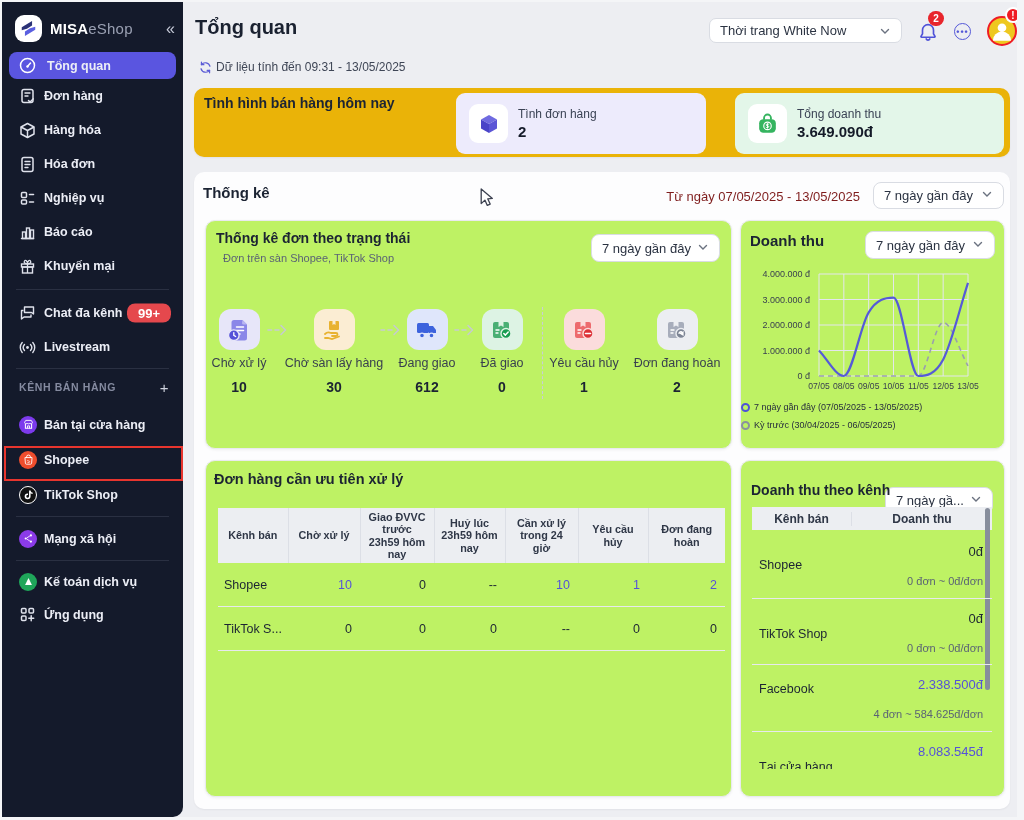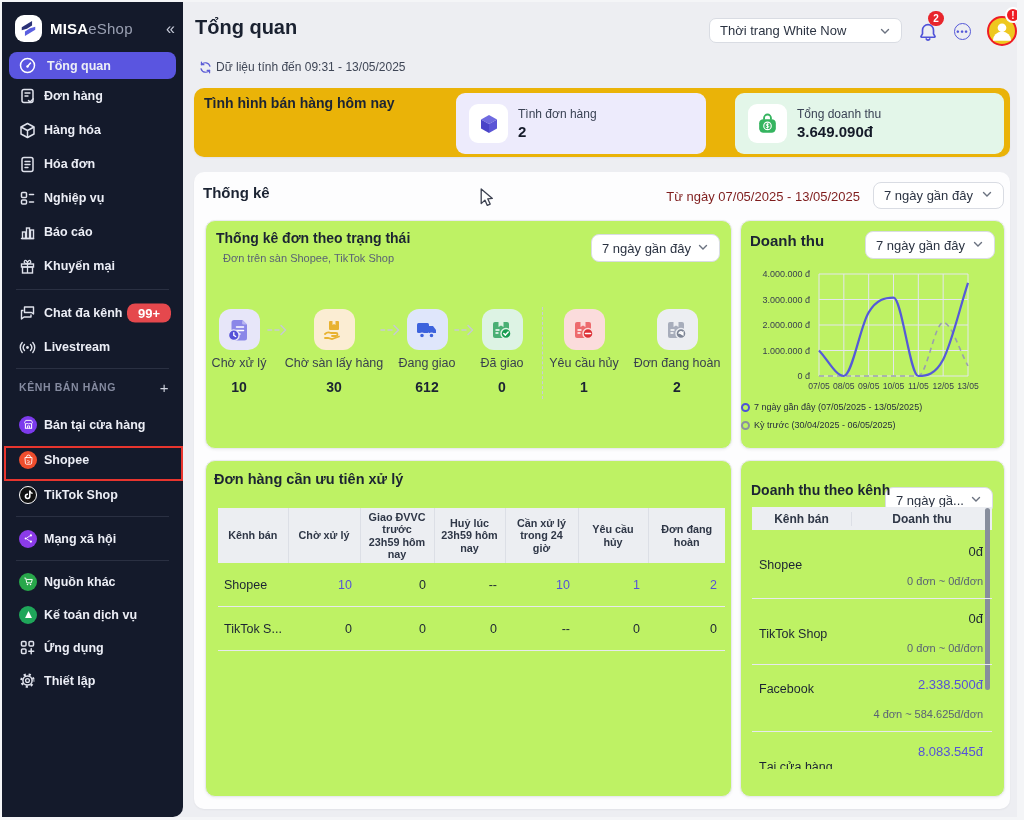--- a/index.html
+++ b/index.html
@@ -194,47 +194,33 @@
         <div class="sep s4"></div>
         <div class="mi h35"><div class="cicon" style="background:#8b3be8">
             <svg width="11" height="11" viewBox="0 0 16 16">
               <circle cx="4" cy="8" r="1.6" fill="#fff"></circle>
               <circle cx="11.5" cy="3.5" r="1.6" fill="#fff"></circle>
               <circle cx="11.5" cy="12.5" r="1.6" fill="#fff"></circle>
               <path d="M5.5 7.2 L10 4.3 M5.5 8.8 L10 11.7" stroke="#fff" stroke-width="1.2"></path>
             </svg>
           </div>Mạng xã hội</div>
         <div class="sep s4"></div>
-        <div class="mi h33"><div class="cicon" style="background:#28a74a">
-            <svg width="11" height="11" viewBox="0 0 16 16">
-              <path d="M2 3h2l1.5 7h6.5l1.5-5H5" fill="none" stroke="#fff" stroke-width="1.4" stroke-linejoin="round"></path>
-              <circle cx="6.5" cy="12.5" r="1.1" fill="#fff"></circle>
-              <circle cx="11" cy="12.5" r="1.1" fill="#fff"></circle>
-            </svg>
-          </div>Nguồn khác</div>
         <div class="mi h33"><div class="cicon" style="background:#1fa65a">
             <svg width="11" height="11" viewBox="0 0 16 16">
               <path d="M8 3 L13 13 H3 Z" fill="#fff"></path>
             </svg>
           </div>Kế toán dịch vụ</div>
         <div class="mi h33"><span class="ic">
             <svg width="17" height="17" viewBox="0 0 17 17">
               <rect x="2.5" y="2.5" width="4.5" height="4.5" rx="1" fill="none" stroke="#dfe2ec" stroke-width="1.5"></rect>
               <rect x="10" y="2.5" width="4.5" height="4.5" rx="1" fill="none" stroke="#dfe2ec" stroke-width="1.5"></rect>
               <rect x="2.5" y="10" width="4.5" height="4.5" rx="1" fill="none" stroke="#dfe2ec" stroke-width="1.5"></rect>
               <path d="M12.2 9.8v4.9 M9.8 12.2h4.9" stroke="#dfe2ec" stroke-width="1.5" stroke-linecap="round"></path>
             </svg>
           </span>Ứng dụng</div>
-        <div class="mi h33"><span class="ic">
-            <svg width="17" height="17" viewBox="0 0 17 17">
-              <circle cx="8.5" cy="8.5" r="4.6" fill="none" stroke="#dfe2ec" stroke-width="1.5"></circle>
-              <circle cx="8.5" cy="8.5" r="6.1" fill="none" stroke="#dfe2ec" stroke-width="2.2" stroke-dasharray="2.2 2.86" stroke-dashoffset="1.2"></circle>
-              <circle cx="8.5" cy="8.5" r="1.9" fill="none" stroke="#dfe2ec" stroke-width="1.3"></circle>
-            </svg>
-          </span>Thiết lập</div>
       </div>
     <div class="redbox"></div>
   </div>
 
   <div class="main">
     <div class="h-title">Tổng quan</div>
     <div class="h-select">Thời trang White Now <span class="chev">
           <svg width="12" height="12" viewBox="0 0 12 12">
             <path d="M2.5 4.5 L6 8 L9.5 4.5" stroke="#6b7280" stroke-width="1.4" fill="none" stroke-linecap="round"></path>
           </svg>

